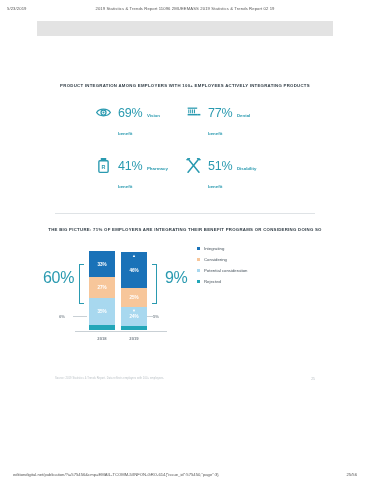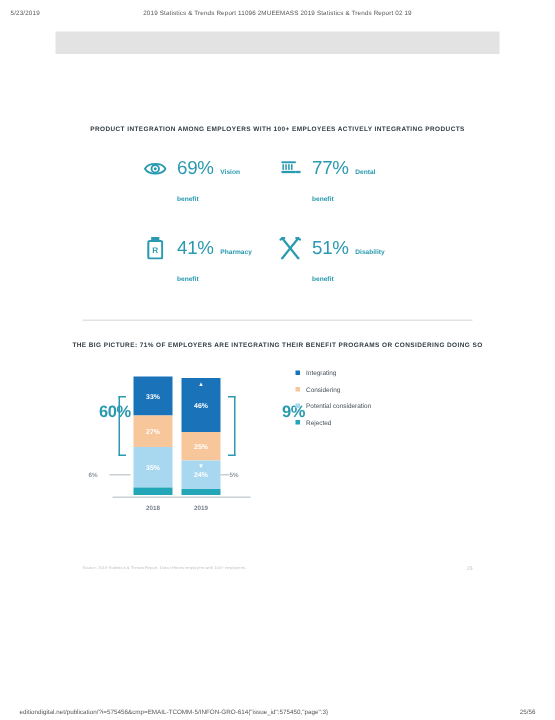--- a/index.html
+++ b/index.html
@@ -161,23 +161,22 @@
     position: absolute; bottom: 11px;
     width: 26px; text-align: center;
     font-size: 4.2px; color: #7a848c; font-weight: bold;
   }
   .x-lbl.b2018 { left: 52px; }
   .x-lbl.b2019 { left: 84px; }
 
   
   .total {
     position: absolute;
-    font-size: 11px; font-weight: bold; color: #2a9ab0;
+    font-size: 16px; font-weight: normal; color: #2a9ab0;
     letter-spacing: -.3px;
-    margin-left: 23px;
   }
   .total.left  { left: 6px;  top: 27px; }
   .total.right { left: 128px; top: 27px; }
   .bracket {
     position: absolute;
     width: 5px;
     border: 1px solid #2a9ab0;
     height: 40px;
   }
   .bracket.left  { left: 42px;  top: 22px; border-right: none; }

